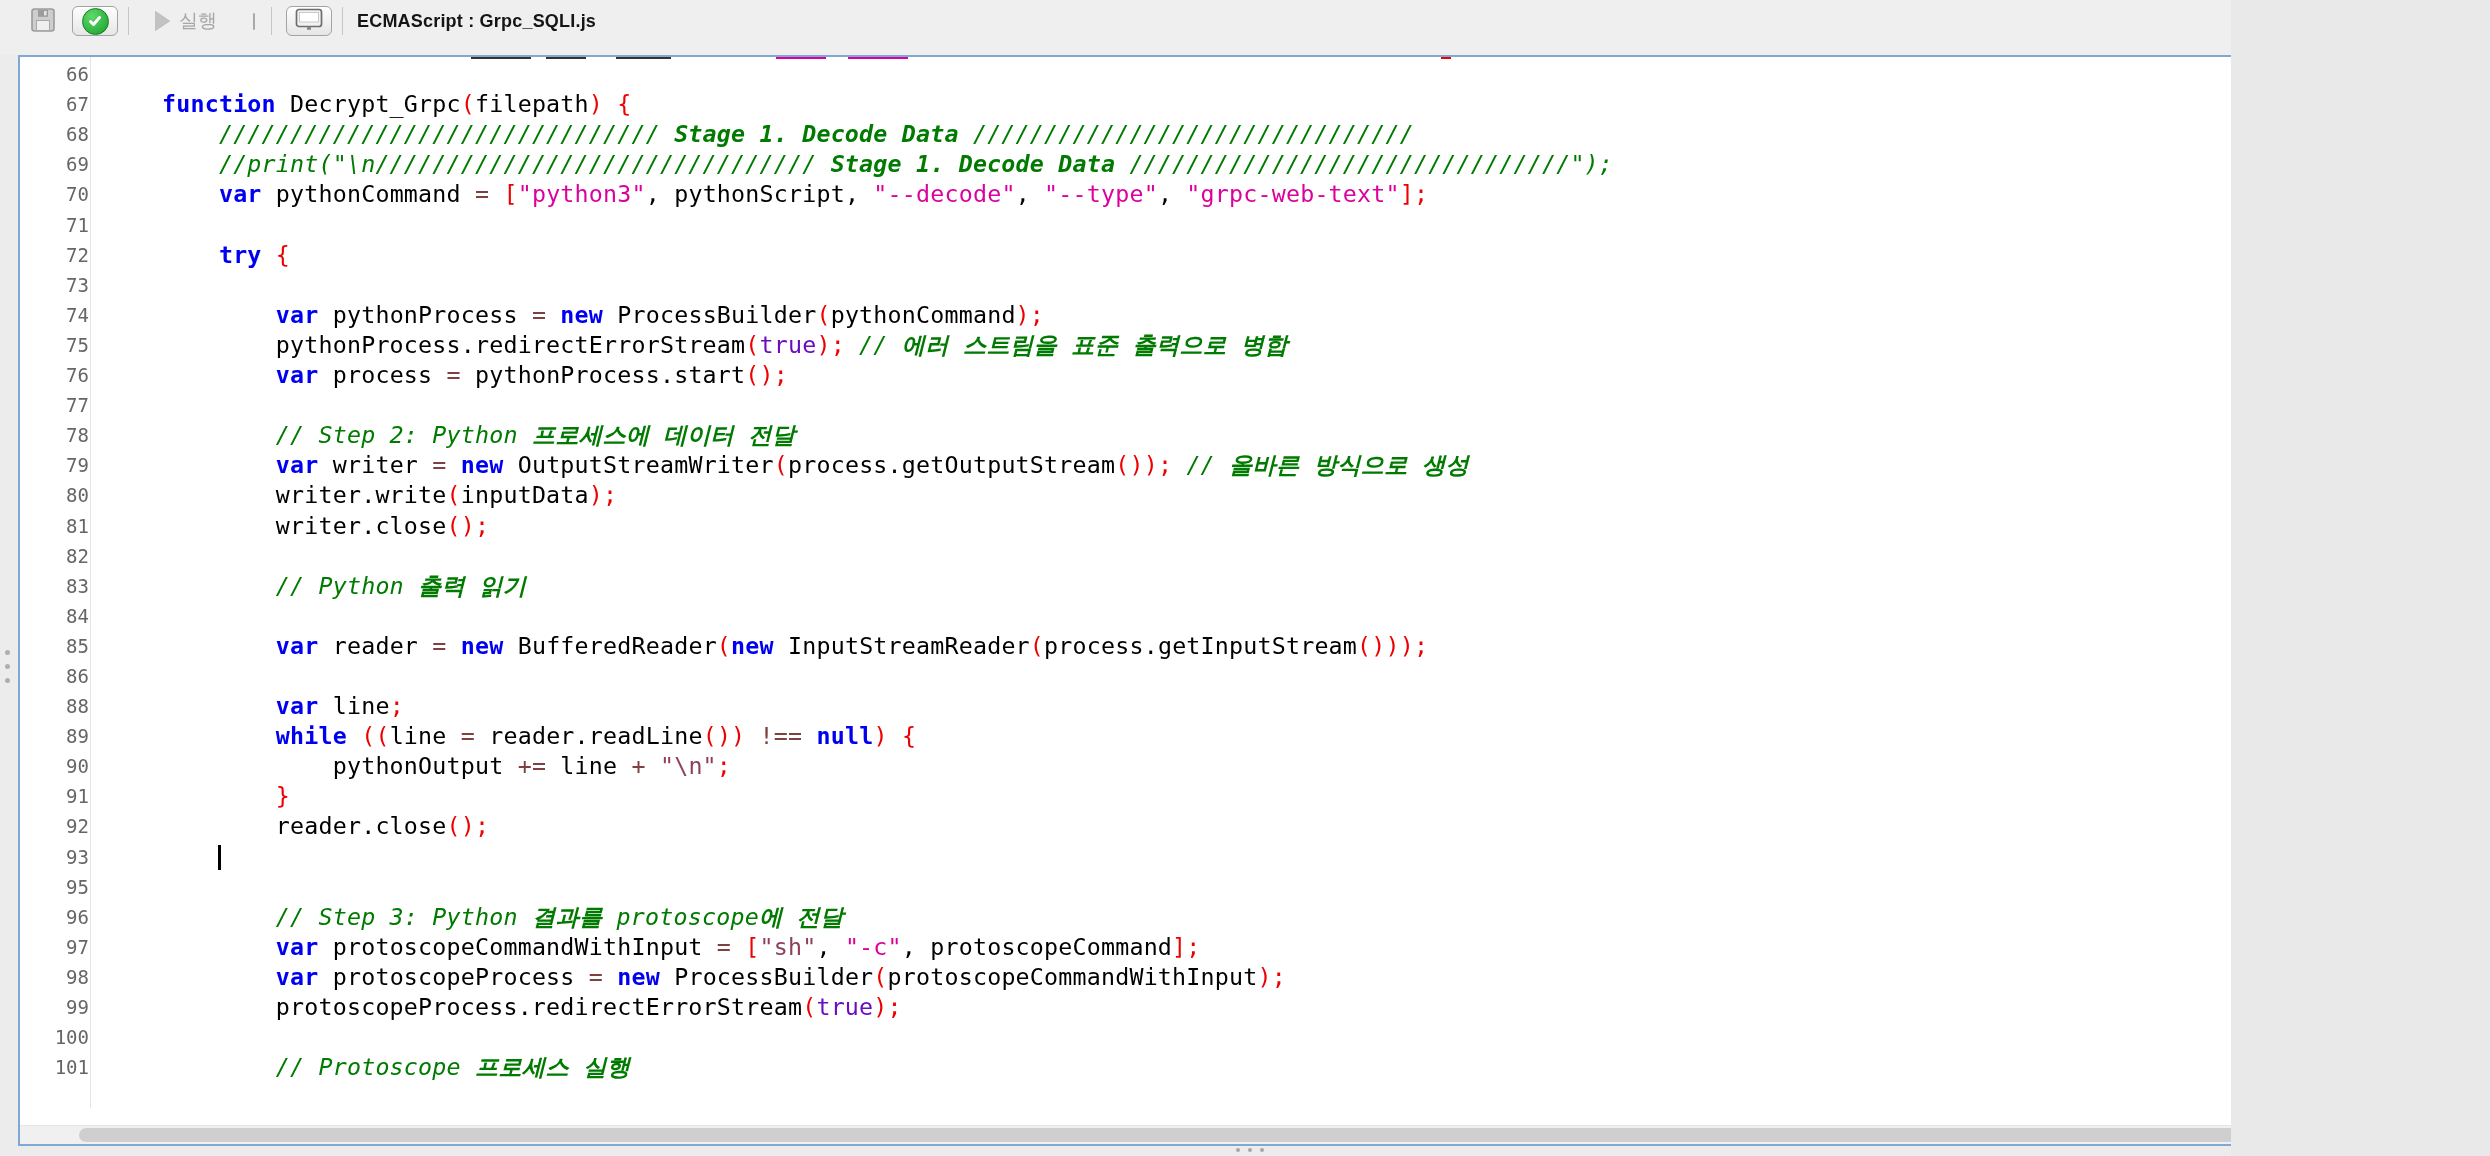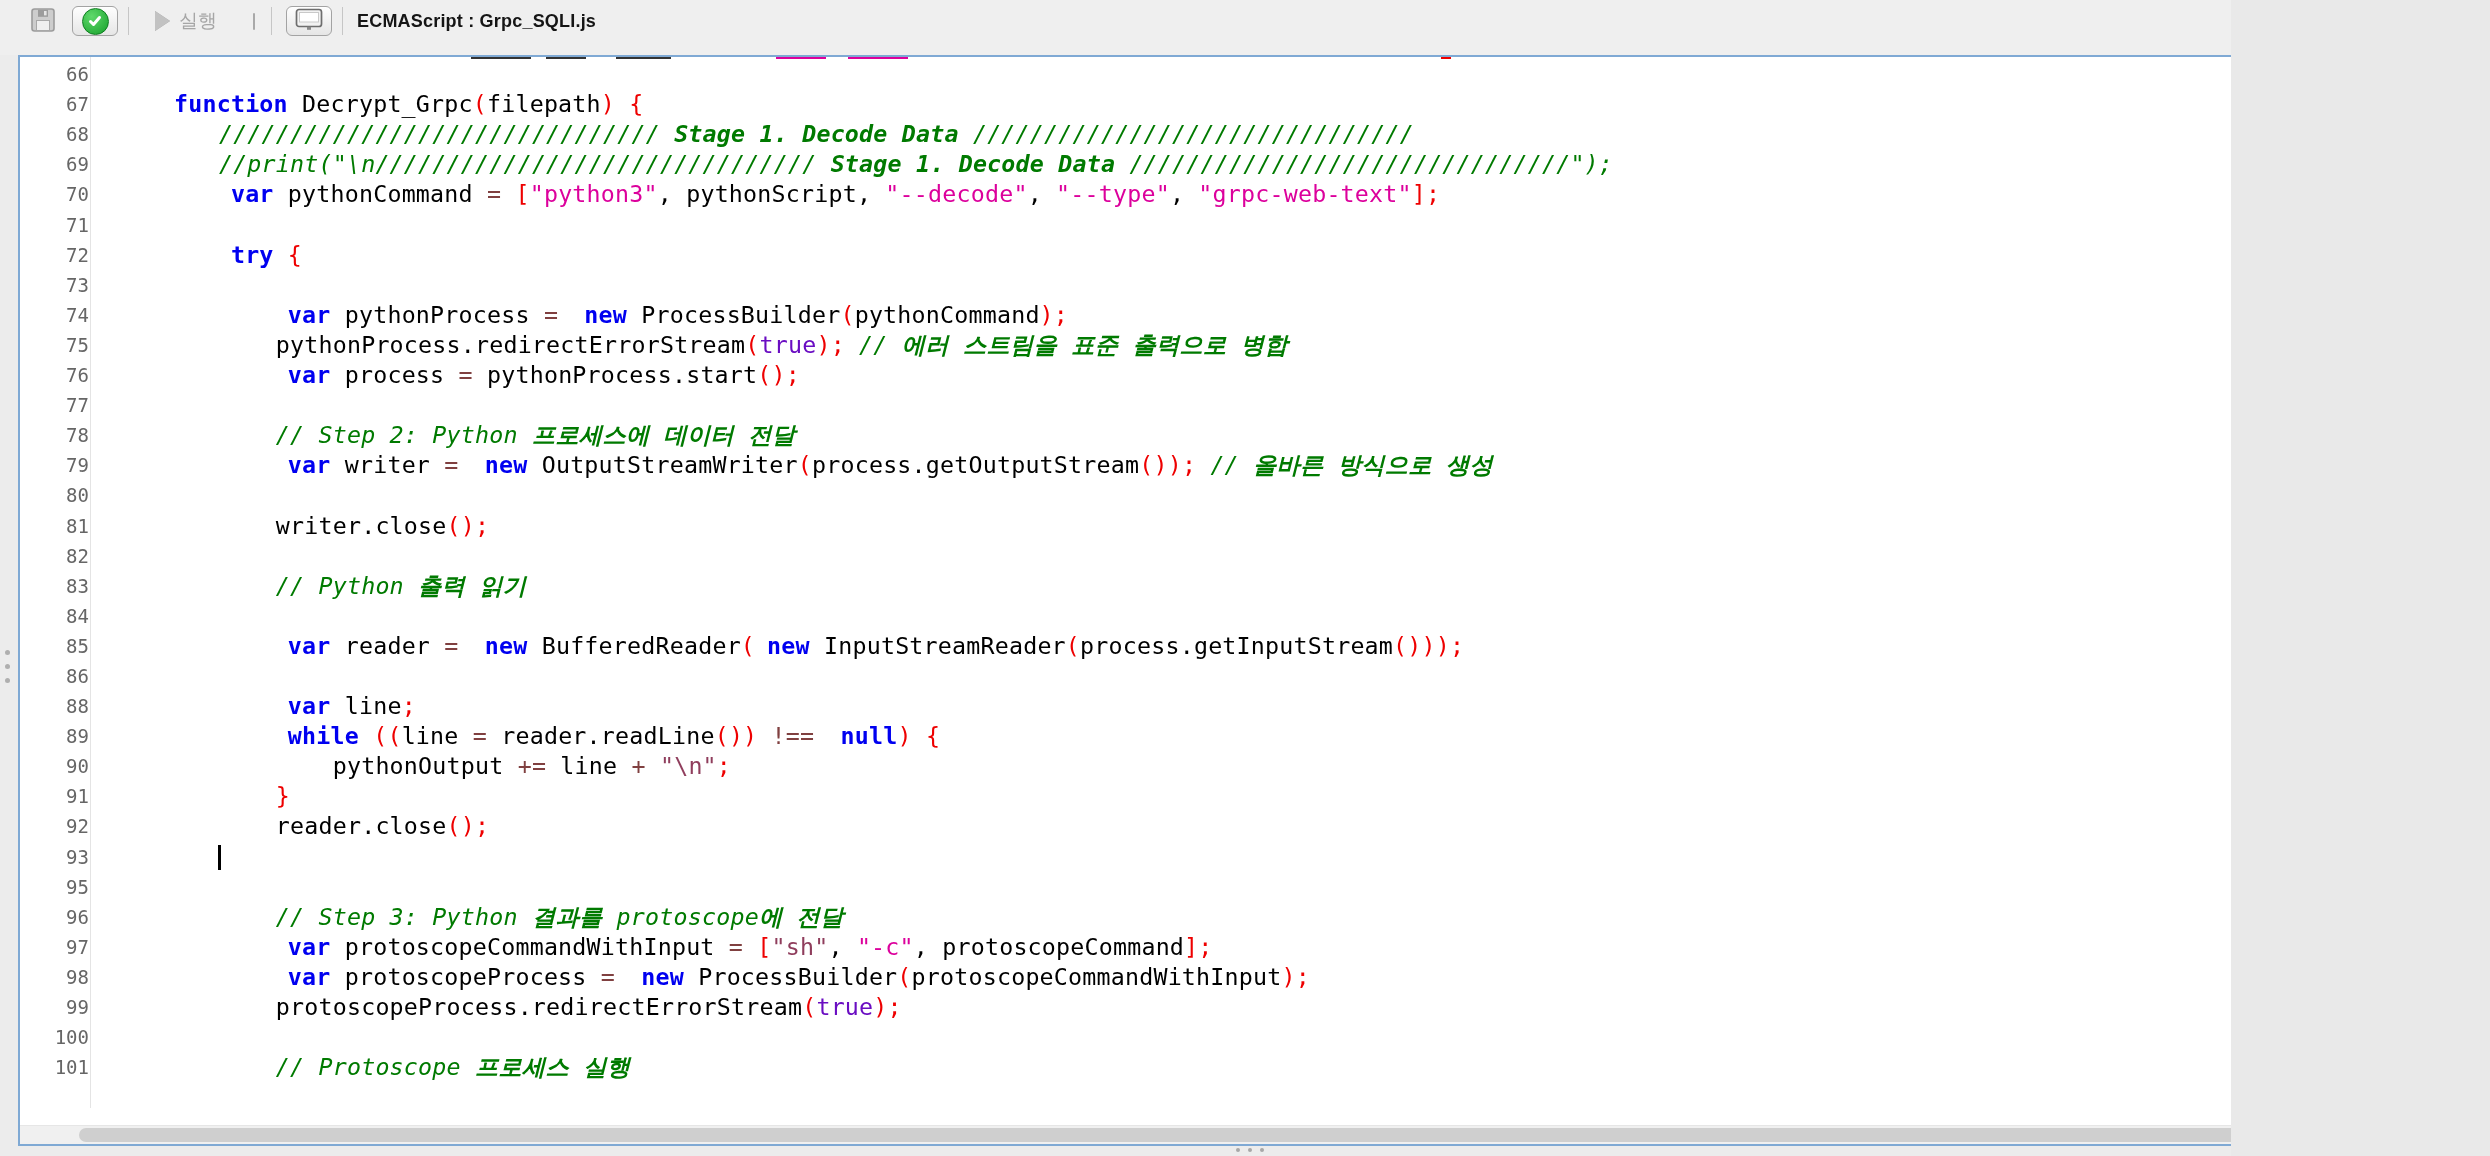--- a/index.html
+++ b/index.html
@@ -34,21 +34,21 @@
   #pane{position:absolute;left:18px;top:55px;width:2466px;height:1091px;box-sizing:border-box;
     border:2px solid var(--accent);background:#fff;overflow:hidden;}
   #rows-viewport{position:absolute;left:0;top:0;right:18px;bottom:18px;overflow:hidden;}
   #code-rows{position:absolute;left:16px;top:-28px;}
   .row{display:flex;height:30.1px;line-height:30.1px;position:relative;white-space:pre;}
   .gut{flex:0 0 53px;text-align:right;font-family:"DejaVu Sans Mono",monospace;font-size:19px;
     color:var(--ln);}
   .code{margin-left:73px;font-family:"DejaVu Sans Mono",monospace;font-size:23.3px;
     letter-spacing:.2px;color:var(--pl);}
   .tok-pl{color:var(--pl);}
-  .tok-kw{color:var(--kw);font-weight:bold;margin-left:12px;}
+  .tok-kw{color:var(--kw);font-weight:bold;}
   .tok-cm{color:var(--cm);font-style:italic;}
   .tok-cmb{color:var(--cm);font-style:italic;font-weight:bold;}
   .tok-st{color:var(--st);}
   .tok-sd{color:var(--sd);}
   .tok-op{color:var(--op);}
   .tok-sp{color:var(--sp);}
   .tok-bl{color:var(--bl);}
   .caret{position:absolute;left:182px;top:3px;width:3px;height:25px;background:#000;}
   .frag{position:absolute;bottom:0;height:5px;}
   #gutter-sep{position:absolute;left:70px;top:0;bottom:18px;width:1px;background:#E4E4E4;}
@@ -152,21 +152,21 @@
           <div class="row"><span class="gut">70</span><span class="code"><span class="tok-pl">    </span><span class="tok-kw">var</span><span class="tok-pl"> pythonCommand </span><span class="tok-op">=</span><span class="tok-pl"> </span><span class="tok-sp">[</span><span class="tok-st">"python3"</span><span class="tok-pl">, pythonScript, </span><span class="tok-st">"--decode"</span><span class="tok-pl">, </span><span class="tok-st">"--type"</span><span class="tok-pl">, </span><span class="tok-st">"grpc-web-text"</span><span class="tok-sp">]</span><span class="tok-sp">;</span></span></div>
           <div class="row"><span class="gut">71</span><span class="code"></span></div>
           <div class="row"><span class="gut">72</span><span class="code"><span class="tok-pl">    </span><span class="tok-kw">try</span><span class="tok-pl"> </span><span class="tok-sp">{</span></span></div>
           <div class="row"><span class="gut">73</span></div>
           <div class="row"><span class="gut">74</span><span class="code"><span class="tok-pl">        </span><span class="tok-kw">var</span><span class="tok-pl"> pythonProcess </span><span class="tok-op">=</span><span class="tok-pl"> </span><span class="tok-kw">new</span><span class="tok-pl"> ProcessBuilder</span><span class="tok-sp">(</span><span class="tok-pl">pythonCommand</span><span class="tok-sp">)</span><span class="tok-sp">;</span></span></div>
           <div class="row"><span class="gut">75</span><span class="code"><span class="tok-pl">        pythonProcess.redirectErrorStream</span><span class="tok-sp">(</span><span class="tok-bl">true</span><span class="tok-sp">)</span><span class="tok-sp">;</span><span class="tok-pl"> </span><span class="tok-cm">// </span><span class="tok-cmb">에러 스트림을 표준 출력으로 병합</span></span></div>
           <div class="row"><span class="gut">76</span><span class="code"><span class="tok-pl">        </span><span class="tok-kw">var</span><span class="tok-pl"> process </span><span class="tok-op">=</span><span class="tok-pl"> pythonProcess.start</span><span class="tok-sp">(</span><span class="tok-sp">)</span><span class="tok-sp">;</span></span></div>
           <div class="row"><span class="gut">77</span><span class="code"></span></div>
           <div class="row"><span class="gut">78</span><span class="code"><span class="tok-pl">        </span><span class="tok-cm">// Step 2: Python </span><span class="tok-cmb">프로세스에 데이터 전달</span></span></div>
           <div class="row"><span class="gut">79</span><span class="code"><span class="tok-pl">        </span><span class="tok-kw">var</span><span class="tok-pl"> writer </span><span class="tok-op">=</span><span class="tok-pl"> </span><span class="tok-kw">new</span><span class="tok-pl"> OutputStreamWriter</span><span class="tok-sp">(</span><span class="tok-pl">process.getOutputStream</span><span class="tok-sp">(</span><span class="tok-sp">)</span><span class="tok-sp">)</span><span class="tok-sp">;</span><span class="tok-pl"> </span><span class="tok-cm">// </span><span class="tok-cmb">올바른 방식으로 생성</span></span></div>
-          <div class="row"><span class="gut">80</span></div>
+          <div class="row"><span class="gut">80</span><span class="code"><span class="tok-pl">        writer.write</span><span class="tok-sp">(</span><span class="tok-pl">inputData</span><span class="tok-sp">)</span><span class="tok-sp">;</span></span></div>
           <div class="row"><span class="gut">81</span><span class="code"><span class="tok-pl">        writer.close</span><span class="tok-sp">(</span><span class="tok-sp">)</span><span class="tok-sp">;</span></span></div>
           <div class="row"><span class="gut">82</span><span class="code"></span></div>
           <div class="row"><span class="gut">83</span><span class="code"><span class="tok-pl">        </span><span class="tok-cm">// Python </span><span class="tok-cmb">출력 읽기</span></span></div>
           <div class="row"><span class="gut">84</span><span class="code"></span></div>
           <div class="row"><span class="gut">85</span><span class="code"><span class="tok-pl">        </span><span class="tok-kw">var</span><span class="tok-pl"> reader </span><span class="tok-op">=</span><span class="tok-pl"> </span><span class="tok-kw">new</span><span class="tok-pl"> BufferedReader</span><span class="tok-sp">(</span><span class="tok-kw">new</span><span class="tok-pl"> InputStreamReader</span><span class="tok-sp">(</span><span class="tok-pl">process.getInputStream</span><span class="tok-sp">(</span><span class="tok-sp">)</span><span class="tok-sp">)</span><span class="tok-sp">)</span><span class="tok-sp">;</span></span></div>
           <div class="row"><span class="gut">86</span><span class="code"></span></div>
           <div class="row"><span class="gut">88</span><span class="code"><span class="tok-pl">        </span><span class="tok-kw">var</span><span class="tok-pl"> line</span><span class="tok-sp">;</span></span></div>
           <div class="row"><span class="gut">89</span><span class="code"><span class="tok-pl">        </span><span class="tok-kw">while</span><span class="tok-pl"> </span><span class="tok-sp">((</span><span class="tok-pl">line </span><span class="tok-op">=</span><span class="tok-pl"> reader.readLine</span><span class="tok-sp">(</span><span class="tok-sp">)</span><span class="tok-sp">)</span><span class="tok-pl"> </span><span class="tok-op">!==</span><span class="tok-pl"> </span><span class="tok-kw">null</span><span class="tok-sp">)</span><span class="tok-pl"> </span><span class="tok-sp">{</span></span></div>
           <div class="row"><span class="gut">90</span><span class="code"><span class="tok-pl">            pythonOutput </span><span class="tok-op">+=</span><span class="tok-pl"> line </span><span class="tok-op">+</span><span class="tok-pl"> </span><span class="tok-sd">"\n"</span><span class="tok-sp">;</span></span></div>
           <div class="row"><span class="gut">91</span><span class="code"><span class="tok-pl">        </span><span class="tok-sp">}</span></span></div>

